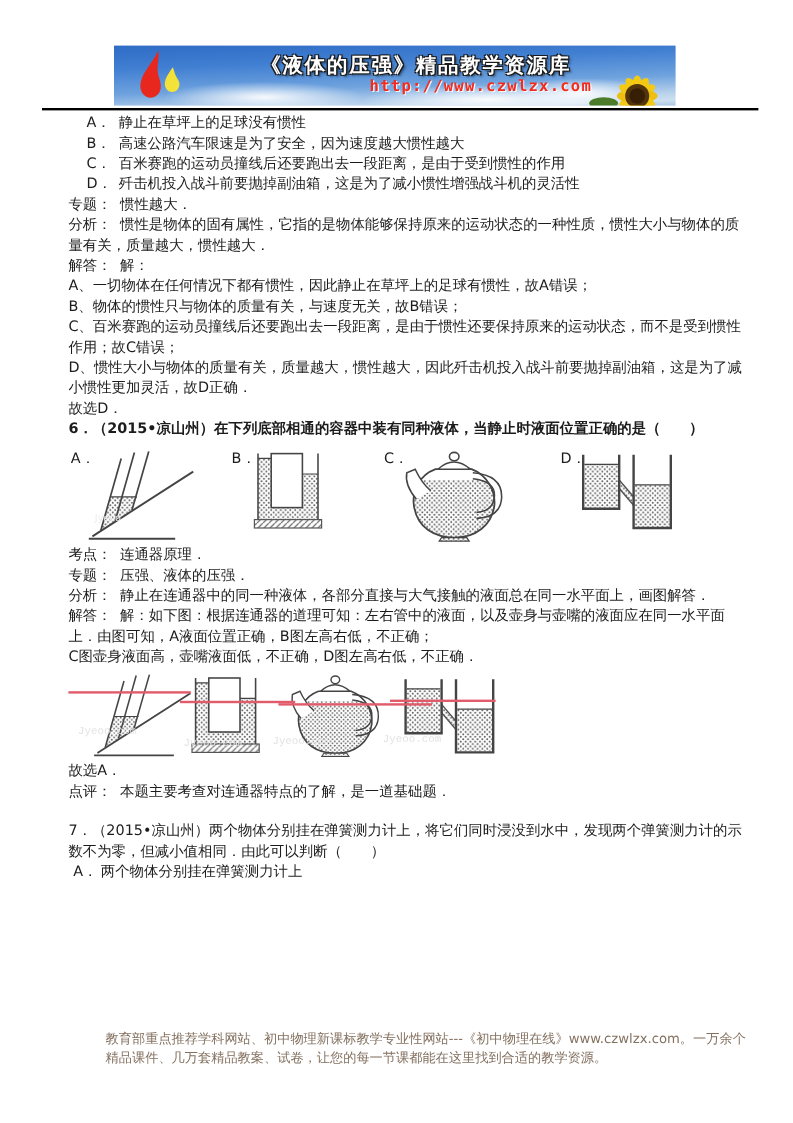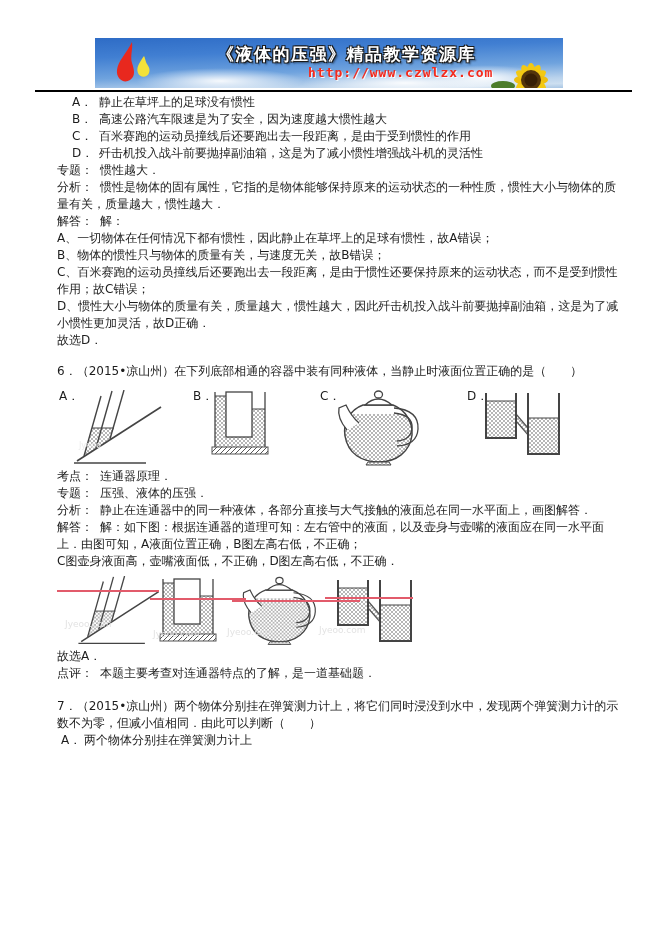--- a/index.html
+++ b/index.html
@@ -19,30 +19,30 @@
   .banner-url{position:absolute;left:213px;top:27px;font-family:"DejaVu Sans Mono",monospace;font-weight:bold;
     font-size:13px;color:#f42a1d;letter-spacing:1px;text-shadow:1px 1px 0 rgba(255,255,255,.85);}
   .logo{position:absolute;left:16px;top:3px;}
   .sunflower{position:absolute;left:392px;top:10px;}
   .header-rule{position:absolute;left:35px;top:90px;width:597px;height:2px;background:#000;}
 
   
   .content{position:absolute;left:57px;top:94px;width:565px;font-size:12px;line-height:17px;}
   .para{margin:0;}
   .mt16{margin-top:16px;}
-  .mt14{margin-top:14px;}
+  .mt14{font-weight:bold;}
   .optrow{padding-left:15px;}
   .optrow .optlabel{display:inline-block;width:27px;}
   .optrow7{padding-left:4px;}
   .optrow7 .optlabel{display:inline-block;width:23px;}
   .slabel{display:inline-block;width:43px;}
 
   
   .figrow{position:relative;height:80px;margin-top:8px;}
-  .figrow2{position:relative;height:72px;margin-top:6px;}
+  .figrow2{position:relative;height:72px;margin-top:6px;font-family:Liberation Mono, monospace;}
   .figlabel{position:absolute;top:0;font-size:12px;}
   .fig{position:absolute;}
   svg line,svg path.ol{stroke:#444;}
   .redline{position:absolute;height:2px;background:#e25b6b;}
   .wm{position:absolute;font-size:9px;color:#e3e3e3;white-space:nowrap;}
 
   
   .footer{position:absolute;left:88px;top:858px;width:537px;font-size:11px;line-height:16px;color:#83705f;}
 </style>
 </head>
@@ -221,13 +221,14 @@
       <span class="wm" style="left:262px;top:46px">Jyeoo.com</span>
     </div>
 
     <div class="para">故选A．</div>
     <div class="para"><span class="slabel">点评：</span><span>本题主要考查对连通器特点的了解，是一道基础题．</span></div>
 
     <div class="para mt16">7．（2015•凉山州）两个物体分别挂在弹簧测力计上，将它们同时浸没到水中，发现两个弹簧测力计的示数不为零，但减小值相同．由此可以判断（　　）</div>
     <div class="para optrow7"><span class="optlabel">A．</span><span>两个物体分别挂在弹簧测力计上</span></div>
   </div>
 
+  <div class="footer">教育部重点推荐学科网站、初中物理新课标教学专业性网站---《初中物理在线》www.czwlzx.com。一万余个精品课件、几万套精品教案、试卷，让您的每一节课都能在这里找到合适的教学资源。</div>
 </div>
 
 </body></html>

